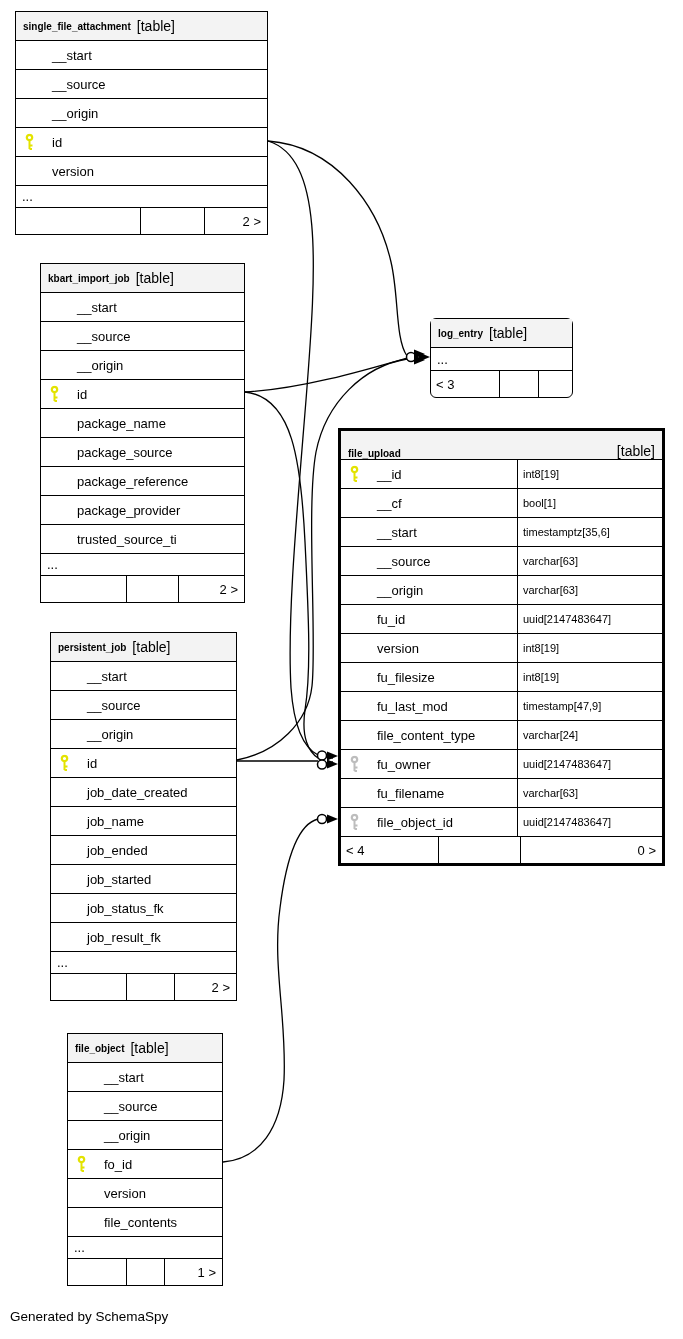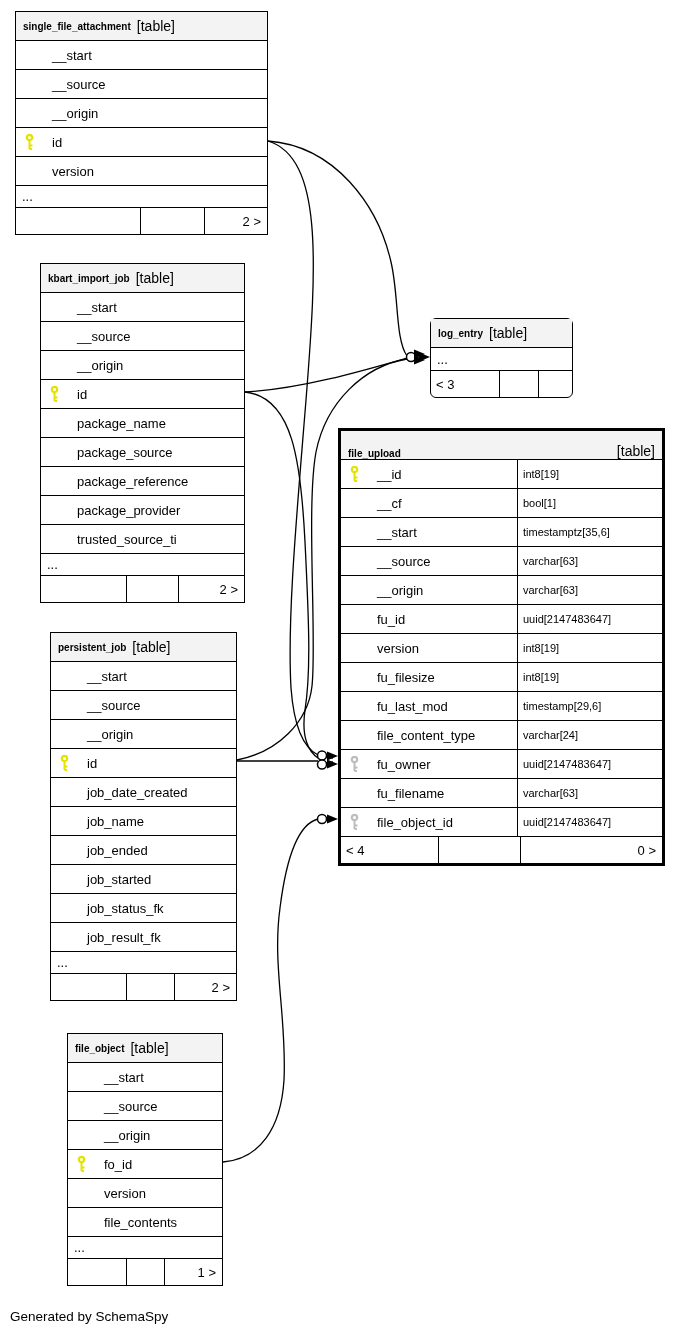--- a/index.html
+++ b/index.html
@@ -246,21 +246,21 @@
       <div class="trow two">
         <div class="ncell">
           <span class="cname">fu_filesize</span>
         </div>
         <div class="tcell">int8[19]</div>
       </div>
       <div class="trow two">
         <div class="ncell">
           <span class="cname">fu_last_mod</span>
         </div>
-        <div class="tcell">timestamp[29,6]</div>
+        <div class="tcell">timestamp[47,9]</div>
       </div>
       <div class="trow two">
         <div class="ncell">
           <span class="cname">file_content_type</span>
         </div>
         <div class="tcell">varchar[24]</div>
       </div>
       <div class="trow two">
         <div class="ncell">
           <svg class="keyicon" width="11" height="17" viewBox="0 0 11 17">

